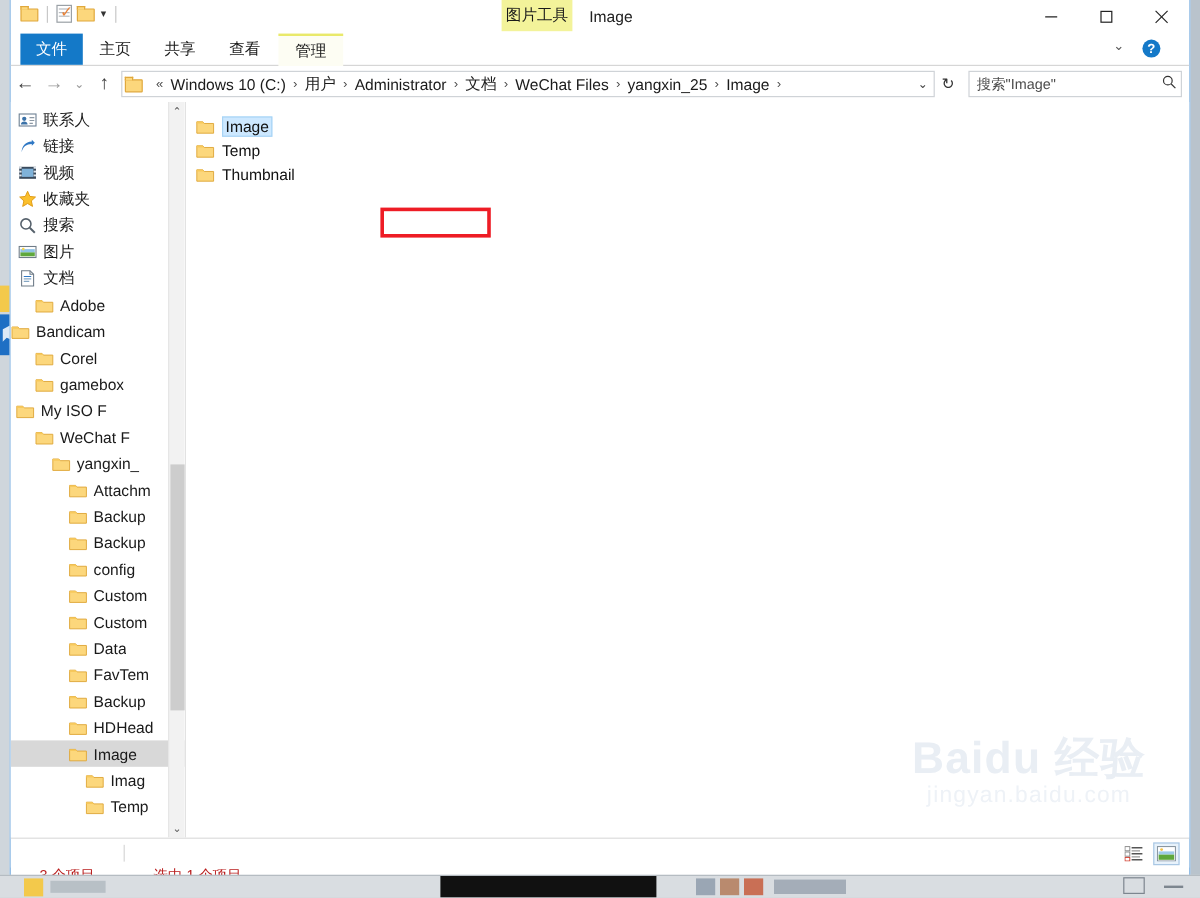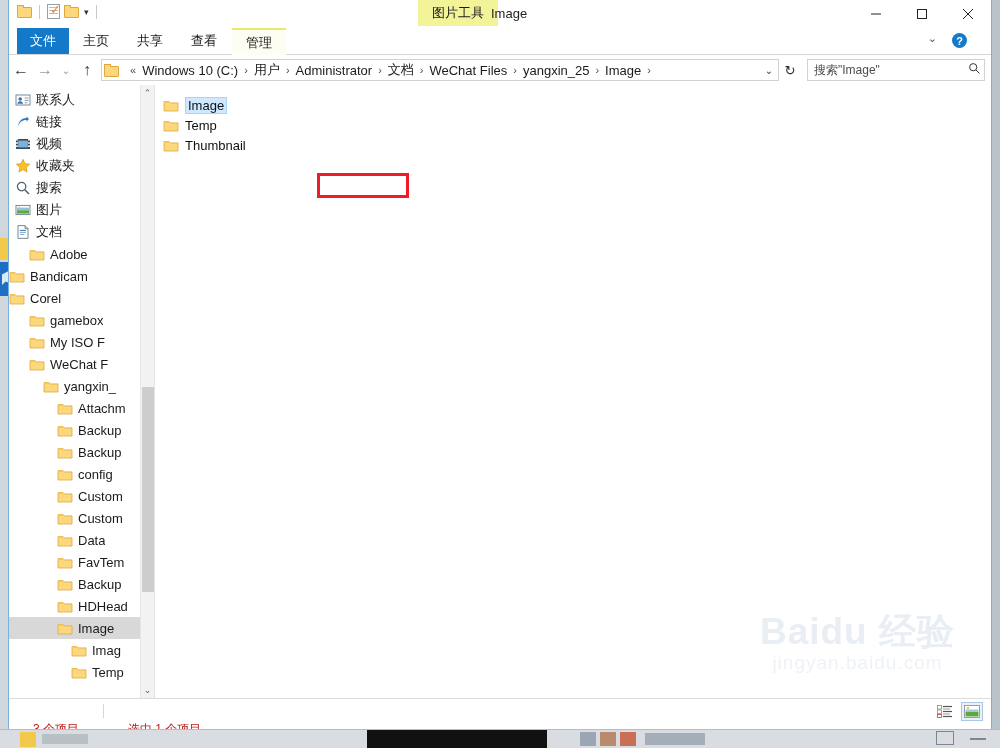--- a/index.html
+++ b/index.html
@@ -39,21 +39,21 @@
   .folder-ico:before{content:"";position:absolute;left:0;bottom:0;width:15px;height:11px;
     background:#fcd77c;border:1px solid #e0a83c;box-sizing:border-box;border-radius:0 1px 1px 1px;}
   .folder-ico:after{content:"";position:absolute;left:0;top:0;width:7px;height:3px;
     background:#fcd77c;border:1px solid #e0a83c;border-bottom:none;box-sizing:border-box;}
   .prop-ico{width:13px;height:15px;background:#fff;border:1px solid #9aa0a6;position:relative;box-sizing:border-box;}
   .prop-ico:before{content:"";position:absolute;left:1px;top:2px;width:9px;height:1px;background:#b8bcc0;
     box-shadow:0 3px 0 #b8bcc0,0 6px 0 #b8bcc0;}
   .prop-ico:after{content:"✓";position:absolute;left:2px;top:-3px;font-size:13px;color:#e8833a;font-weight:bold;}
   .qat-caret{font-size:9px;color:#333;margin-left:1px;}
   .ctx-tool-tab{
-    position:absolute;left:409px;top:0;width:80px;height:26px;background:#f3f39a;
+    position:absolute;left:409px;top:0;width:59px;height:26px;background:#f3f39a;
     display:flex;align-items:center;justify-content:center;font-size:13px;color:#1a1a1a;
   }
   .win-title{position:absolute;left:482px;top:6px;font-size:13px;color:#222;}
   .win-btns{position:absolute;right:0;top:0;display:flex;}
   .win-btn{width:46px;height:28px;display:flex;align-items:center;justify-content:center;
     font-size:13px;color:#222;}
   .win-btn svg{display:block;}
 
   
   .tabrow{height:26px;background:#fff;position:relative;border-bottom:1px solid #d6d6d6;}
@@ -292,35 +292,35 @@
               </svg></span>
             <span class="lbl">Adobe</span>
           </div>
           <div class="navitem" style="">
             <span class="navicon"><svg width="16" height="16" viewBox="0 0 16 16">
                 <path d="M1 4.5h5l1.2 1.4H15V14H1z" fill="#fcd77c" stroke="#e0a83c" stroke-width="0.8"></path>
                 <path d="M1 4.5h5l1.2 1.4H1z" fill="#f7c95c"></path>
               </svg></span>
             <span class="lbl">Bandicam</span>
           </div>
-          <div class="navitem" style=" text-align: right;">
+          <div class="navitem" style="padding-left: 20px; text-align: right;">
             <span class="navicon"><svg width="16" height="16" viewBox="0 0 16 16">
                 <path d="M1 4.5h5l1.2 1.4H15V14H1z" fill="#fcd77c" stroke="#e0a83c" stroke-width="0.8"></path>
                 <path d="M1 4.5h5l1.2 1.4H1z" fill="#f7c95c"></path>
               </svg></span>
             <span class="lbl">Corel</span>
           </div>
           <div class="navitem" style="padding-left: 20px;">
             <span class="navicon"><svg width="16" height="16" viewBox="0 0 16 16">
                 <path d="M1 4.5h5l1.2 1.4H15V14H1z" fill="#fcd77c" stroke="#e0a83c" stroke-width="0.8"></path>
                 <path d="M1 4.5h5l1.2 1.4H1z" fill="#f7c95c"></path>
               </svg></span>
             <span class="lbl">gamebox</span>
           </div>
-          <div class="navitem" style="padding-left: 20px;">
+          <div class="navitem" style="padding-left: 4px;">
             <span class="navicon"><svg width="16" height="16" viewBox="0 0 16 16">
                 <path d="M1 4.5h5l1.2 1.4H15V14H1z" fill="#fcd77c" stroke="#e0a83c" stroke-width="0.8"></path>
                 <path d="M1 4.5h5l1.2 1.4H1z" fill="#f7c95c"></path>
               </svg></span>
             <span class="lbl">My ISO F</span>
           </div>
           <div class="navitem" style="padding-left: 20px;">
             <span class="navicon"><svg width="16" height="16" viewBox="0 0 16 16">
                 <path d="M1 4.5h5l1.2 1.4H15V14H1z" fill="#fcd77c" stroke="#e0a83c" stroke-width="0.8"></path>
                 <path d="M1 4.5h5l1.2 1.4H1z" fill="#f7c95c"></path>

